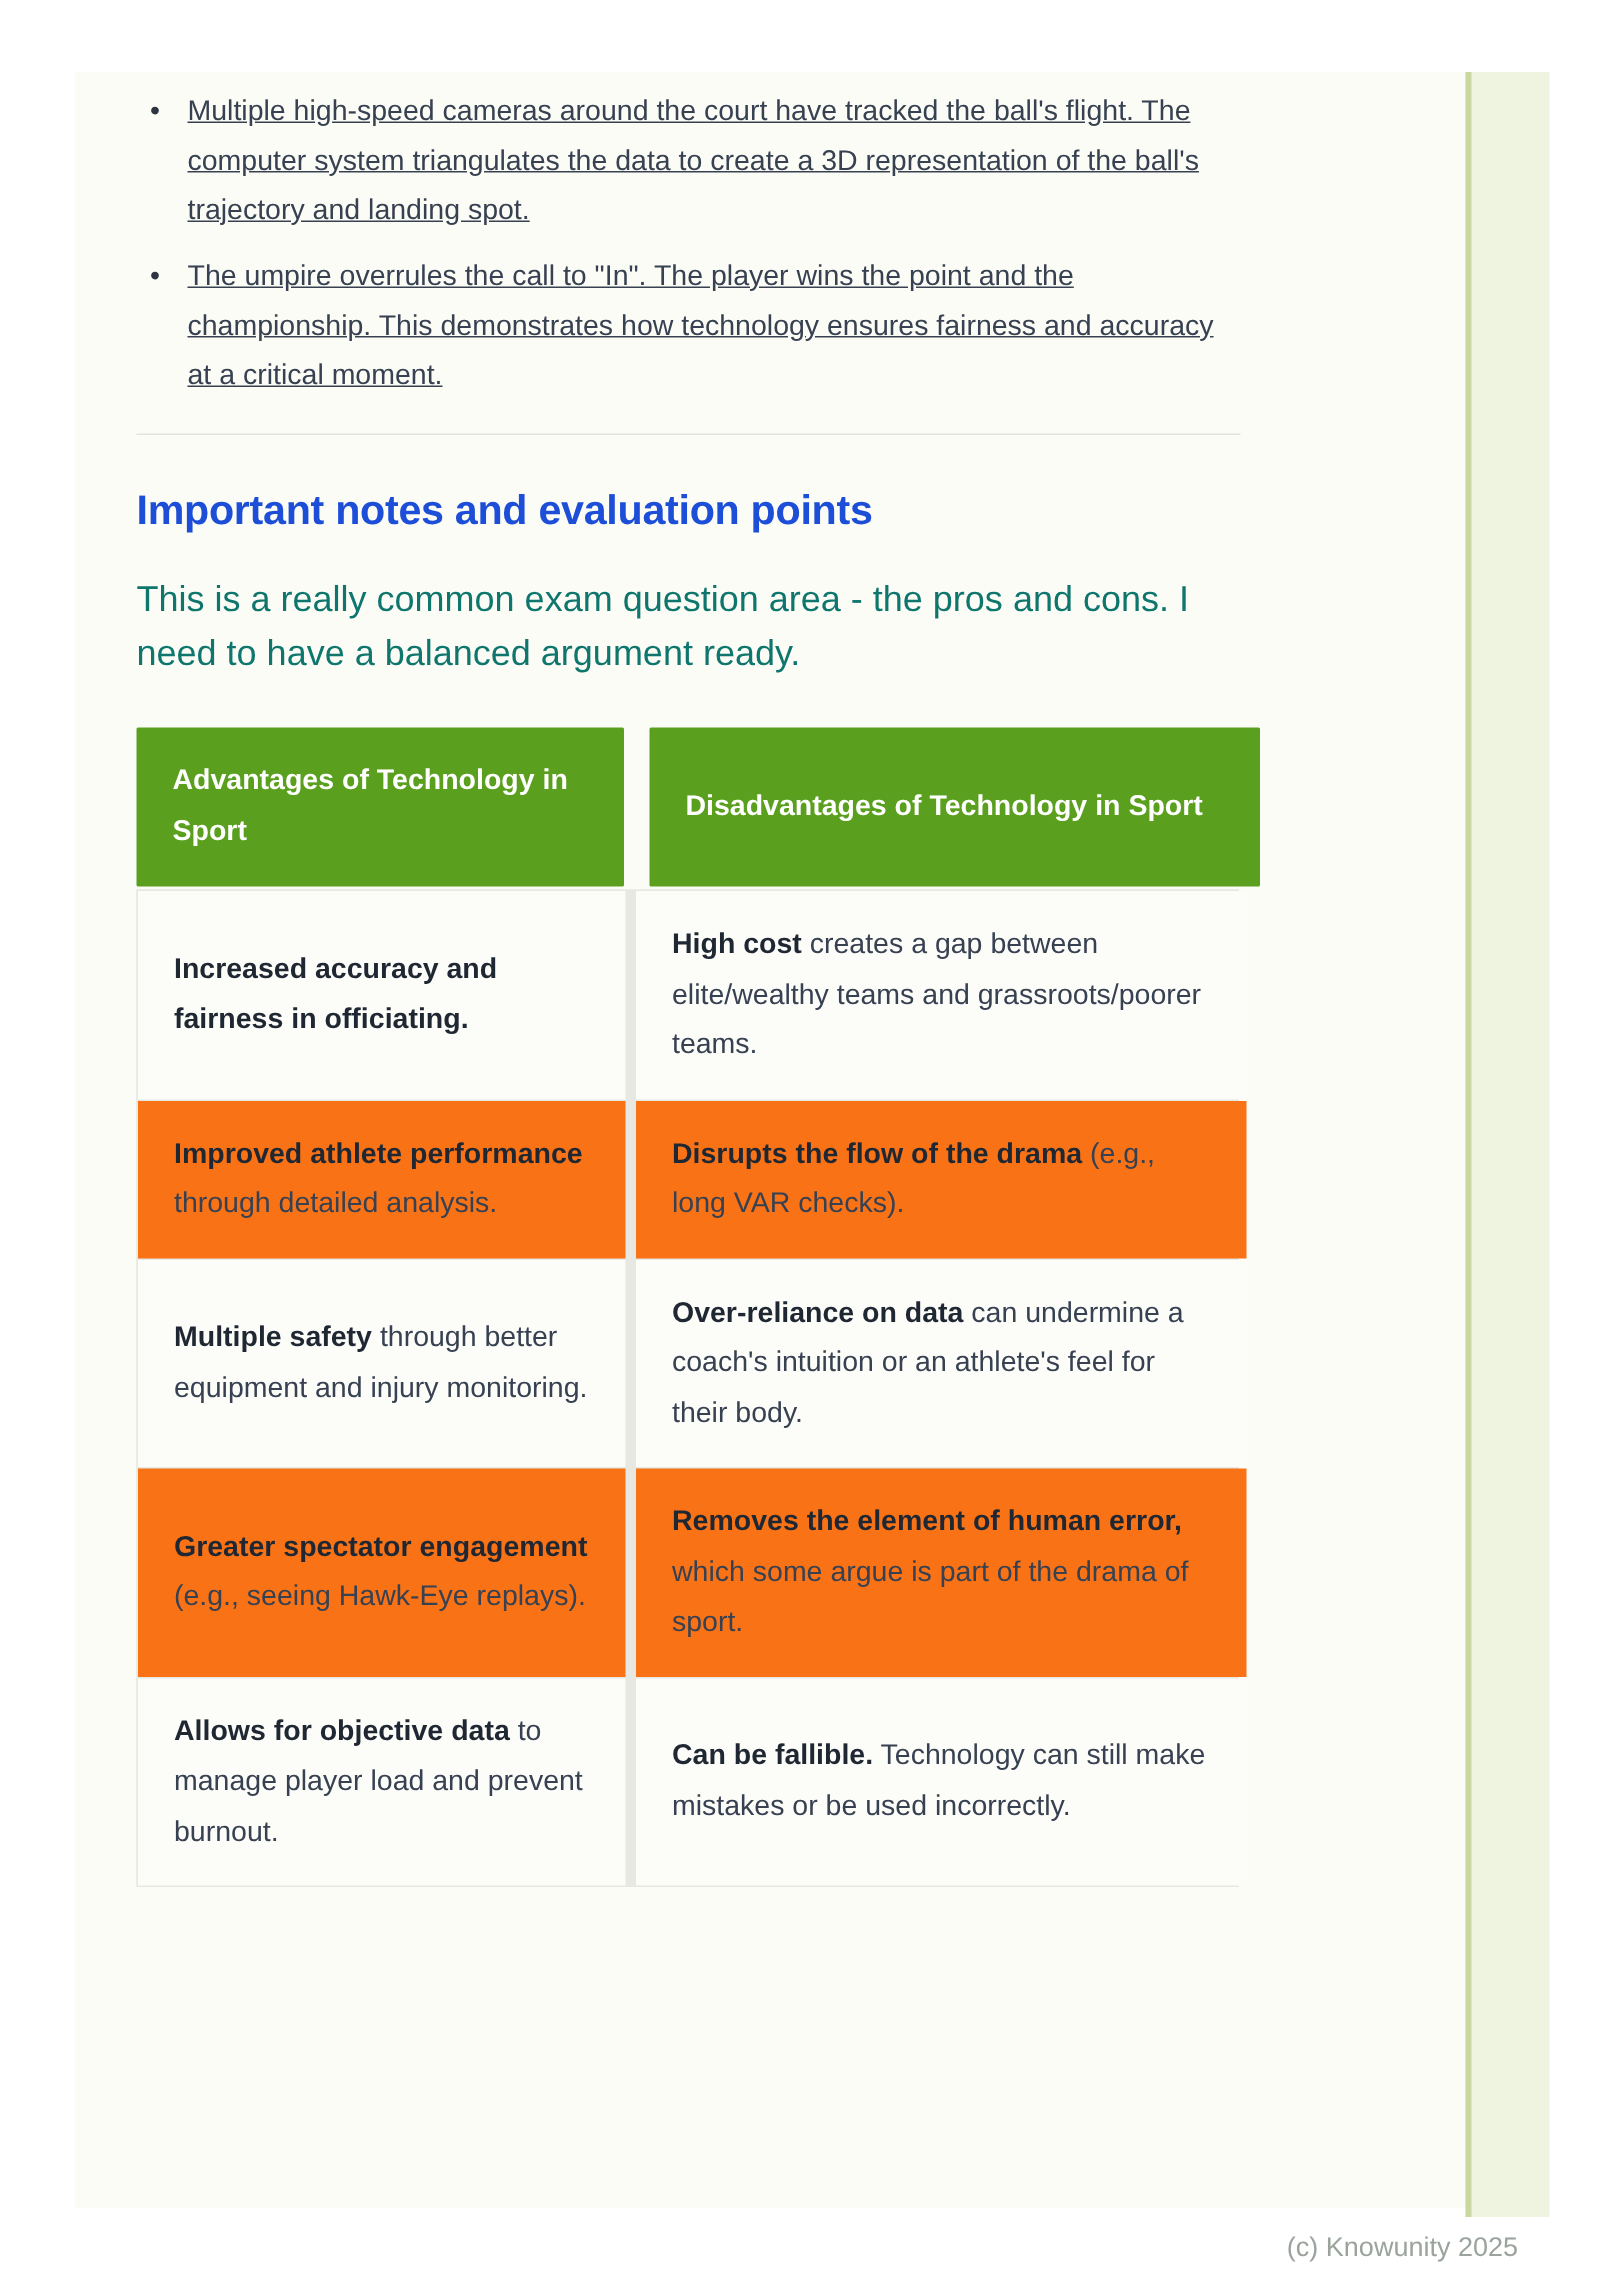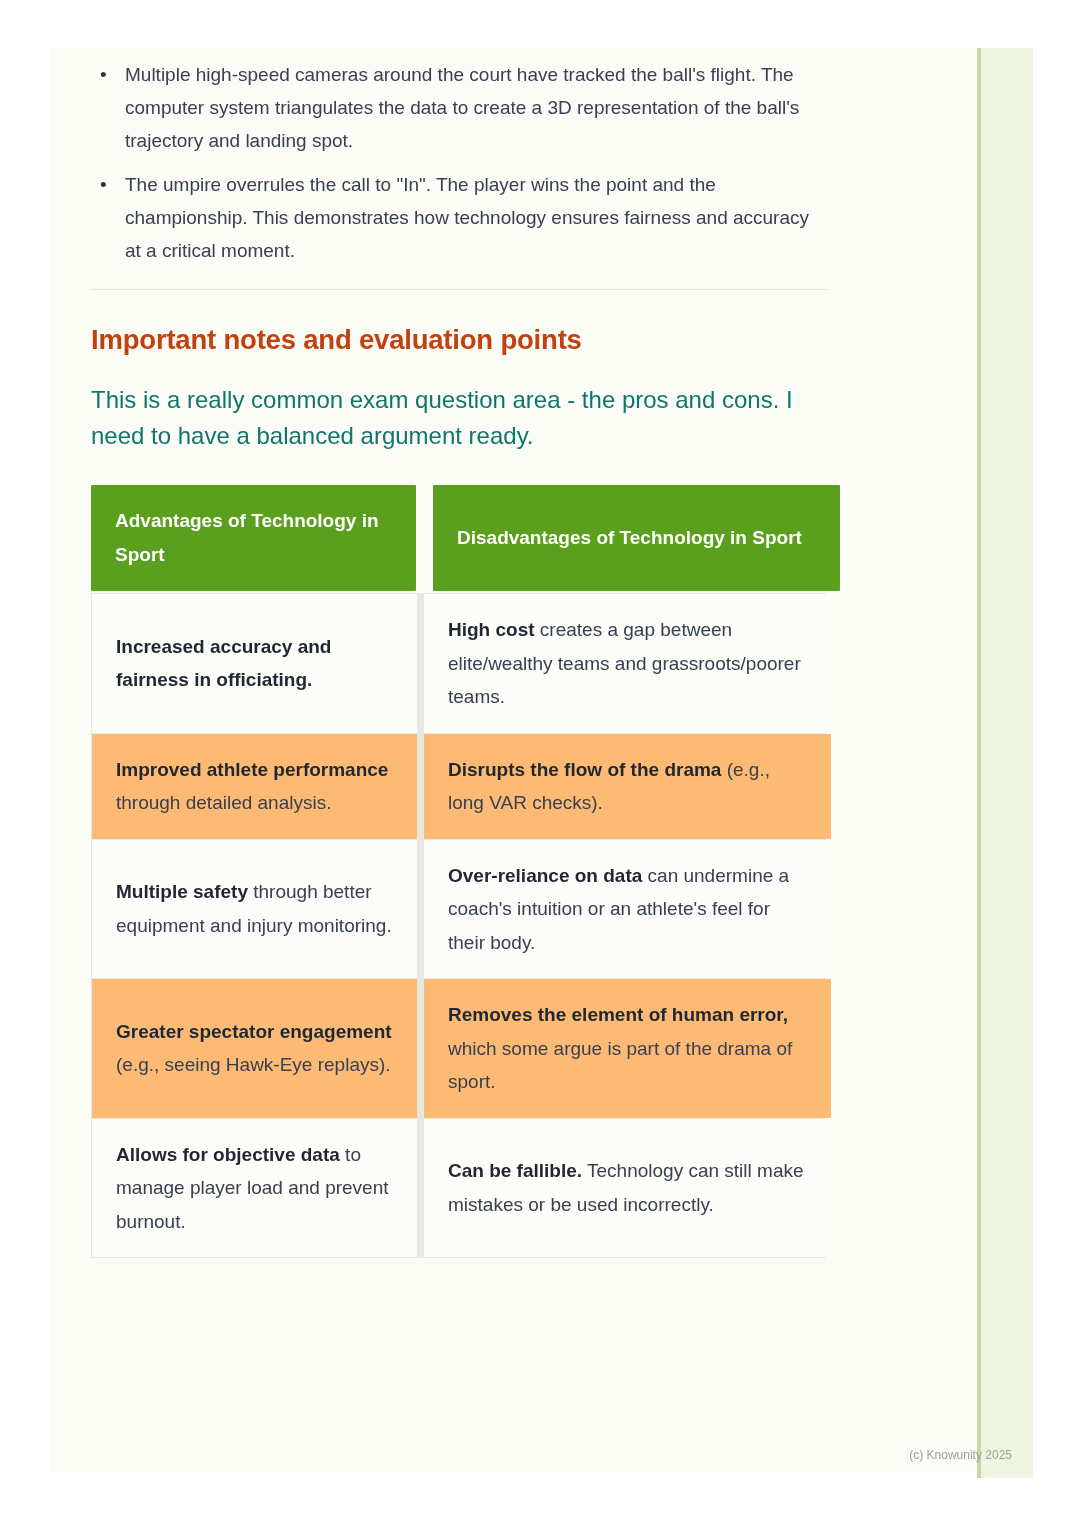--- a/index.html
+++ b/index.html
@@ -39,20 +39,21 @@
     padding-top: 10px;
   }
 
   ul.bullets {
     margin: 0;
     padding: 0;
     list-style: none;
     color: #374151;
     font-size: 19px;
     line-height: 33px;
+    text-decoration: underline;
   }
   ul.bullets li {
     position: relative;
     padding-left: 34px;
     margin-bottom: 11px;
   }
   ul.bullets li::before {
     content: "\2022";
     position: absolute;
     left: 9px;
@@ -66,21 +67,21 @@
     border-top: 1px solid #e4e4df;
     margin: 22px 0 0 0;
     width: 736px;
   }
 
   h2.section-heading {
     margin: 33px 0 4px 0;
     font-size: 27.5px;
     line-height: 34px;
     font-weight: 700;
-    color: #c2410c;
+    color: #1d4ed8;
     letter-spacing: -0.2px;
   }
 
   p.section-intro {
     margin: 25px 0 0 0;
     font-size: 24px;
     line-height: 35.5px;
     color: #0f766e;
   }
 
@@ -119,27 +120,27 @@
     align-items: center;
     font-size: 19px;
     line-height: 33.5px;
     color: #374151;
   }
   .td b {
     color: #1f2733;
     font-weight: 700;
   }
   .row-odd { background: #fcfcf9; }
-  .row-even { background: #fdba74; }
+  .row-even { background: #f97316; }
 
   .copyright-footer {
     position: absolute;
-    top: 1448px;
+    top: 1488px;
     right: 68px;
-    font-size: 12px;
+    font-size: 18px;
     color: #9ba39d;
     z-index: 2;
   }
 </style>
 </head>
 <body>
 
 <div class="note-page">
   <div class="content">
 

